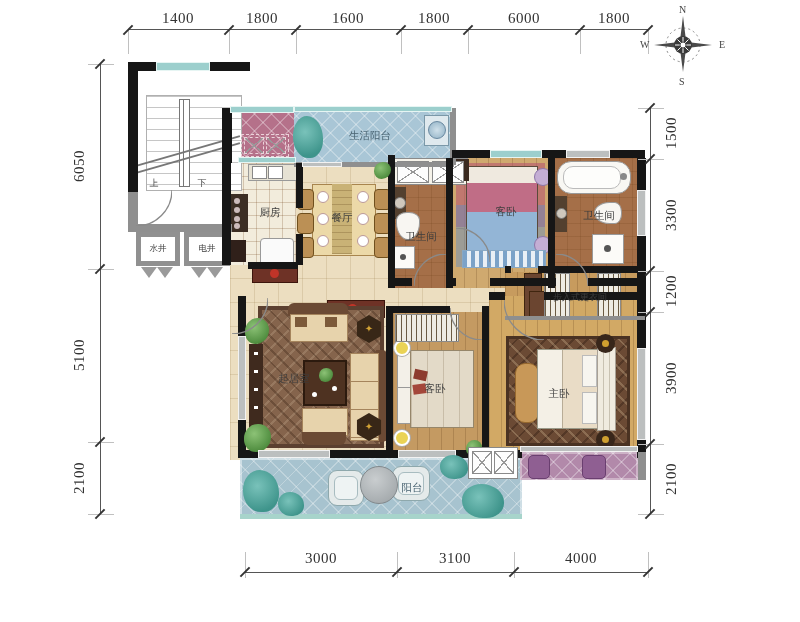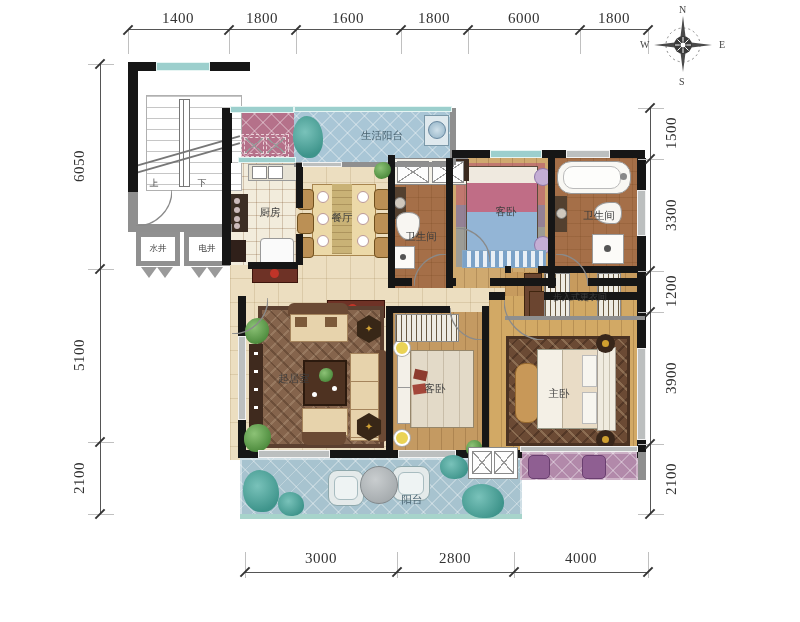--- a/index.html
+++ b/index.html
@@ -100,21 +100,21 @@
     <span class="dimnum v" style="left:79px;top:355px">5100</span>
     <span class="dimnum v" style="left:79px;top:478px">2100</span>
 
     <span class="dimnum v" style="left:671px;top:133px">1500</span>
     <span class="dimnum v" style="left:671px;top:215px">3300</span>
     <span class="dimnum v" style="left:671px;top:291px">1200</span>
     <span class="dimnum v" style="left:671px;top:378px">3900</span>
     <span class="dimnum v" style="left:671px;top:479px">2100</span>
 
     <span class="dimnum" style="left:321px;top:558px">3000</span>
-    <span class="dimnum" style="left:455px;top:558px">2800</span>
+    <span class="dimnum" style="left:455px;top:558px">3100</span>
     <span class="dimnum" style="left:581px;top:558px">4000</span>
   </div>
 
   <div>
     <svg class="abs" style="left:652px;top:14px;z-index:40" width="62" height="62" viewBox="0 0 62 62">
       <circle cx="31" cy="31" r="17" fill="none" stroke="#888" stroke-width="1" stroke-dasharray="2,3"></circle>
       <polygon points="31,2 34.5,31 31,58 27.5,31" fill="#4a4a4a"></polygon>
       <polygon points="2,31 31,34.5 60,31 31,27.5" fill="#4a4a4a"></polygon>
       <circle cx="31" cy="31" r="9" fill="#3a3a3a"></circle>
       <g stroke="#fff" stroke-width="1">
@@ -173,21 +173,21 @@
   </div>
 
   <div>
     <div class="floor diam" style="left:294px;top:108px;width:158px;height:57px;background-color:#a9c6d6"></div>
     <div class="winT" style="left:294px;top:106px;width:158px;height:6px"></div>
     <div class="gw" style="left:450px;top:108px;width:6px;height:57px"></div>
     <div class="furn" style="left:424px;top:115px;width:23px;height:29px;background:#dfe9ee;border:1px solid #7b98a8">
       <div class="abs" style="left:3px;top:5px;width:16px;height:16px;border-radius:50%;background:radial-gradient(circle,#cfe0ea,#8fb0c4);border:1px solid #6888a0"></div>
     </div>
     <div class="plantT" style="left:293px;top:116px;width:30px;height:42px"></div>
-    <span class="lbl blue" style="left:382px;top:136px">生活阳台</span>
+    <span class="lbl blue" style="left:370px;top:136px">生活阳台</span>
     <div class="gw" style="left:294px;top:162px;width:160px;height:5px"></div>
     <div class="win" style="left:302px;top:162px;width:40px;height:5px"></div>
   </div>
 
   <div>
     <div class="floor grid" style="left:230px;top:163px;width:66px;height:102px;background-color:#f2ecdc"></div>
     <div class="furn" style="left:248px;top:164px;width:48px;height:15px;background:#e6e2d4;border:1px solid #999"></div>
     <div class="furn" style="left:252px;top:166px;width:13px;height:11px;background:#fff;border:1px solid #888"></div>
     <div class="furn" style="left:268px;top:166px;width:13px;height:11px;background:#fff;border:1px solid #888"></div>
     <div class="furn" style="left:230px;top:194px;width:18px;height:38px;background:#3c2e24">
@@ -401,21 +401,21 @@
       <div class="abs" style="left:5px;top:5px;width:22px;height:22px;border:1px solid #a8bcc0;border-radius:6px;background:#eef3f3"></div>
     </div>
     <div class="furn" style="left:392px;top:466px;width:36px;height:33px;background:#e4eaea;border:1.5px solid #8ea8ac;border-radius:9px">
       <div class="abs" style="left:5px;top:5px;width:24px;height:21px;border:1px solid #a8bcc0;border-radius:6px;background:#eef3f3"></div>
     </div>
     <div class="furn" style="left:360px;top:466px;width:36px;height:36px;border-radius:50%;background:radial-gradient(circle at 40% 35%,#c9cdcf,#9aa0a3);border:1px solid #82888b"></div>
     <div class="plantT" style="left:243px;top:470px;width:36px;height:42px"></div>
     <div class="plantT" style="left:278px;top:492px;width:26px;height:24px"></div>
     <div class="plantT" style="left:440px;top:455px;width:28px;height:24px"></div>
     <div class="plantT" style="left:462px;top:484px;width:42px;height:34px"></div>
-    <span class="lbl blue" style="left:412px;top:500px">阳台</span>
+    <span class="lbl blue" style="left:412px;top:488px">阳台</span>
   </div>
 
   <div>
     <div class="floor diam" style="left:520px;top:452px;width:118px;height:28px;background-color:#b289aa;box-shadow:inset 0 0 0 2px rgba(255,255,255,.35)"></div>
     <div class="furn" style="left:528px;top:455px;width:20px;height:22px;background:#8f5f92;border:1px solid #6a3f70;border-radius:5px"></div>
     <div class="furn" style="left:582px;top:455px;width:22px;height:22px;background:#8f5f92;border:1px solid #6a3f70;border-radius:5px"></div>
     <div class="gw" style="left:638px;top:452px;width:8px;height:28px"></div>
   </div>
 
   <div class="furn" style="left:468px;top:447px;width:48px;height:30px;background:#fff;border:1px solid #888;z-index:22"></div>

